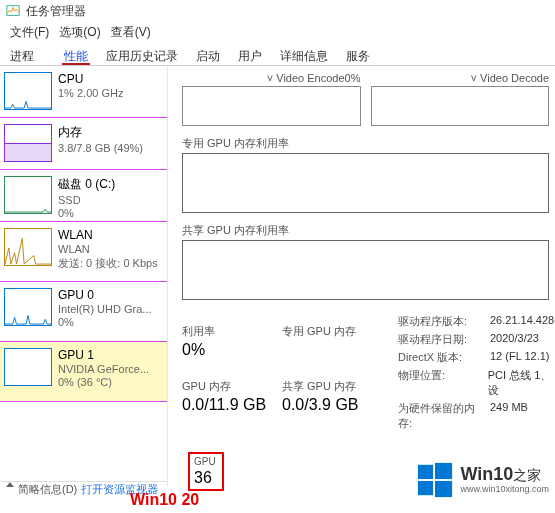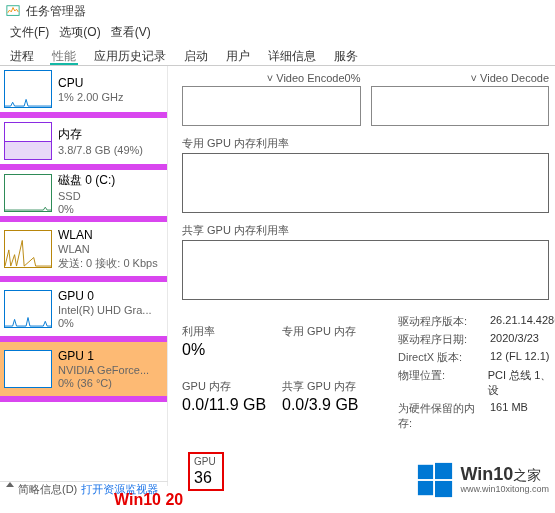--- a/index.html
+++ b/index.html
@@ -4,25 +4,25 @@
 <style>
   * { box-sizing: border-box; margin: 0; padding: 0; }
   body { font-family: "Microsoft YaHei", "Segoe UI", sans-serif; font-size: 12px; color: #333; background: #fff; width: 555px; height: 513px; overflow: hidden; position: relative; }
   .titlebar { display: flex; align-items: center; gap: 6px; padding: 4px 6px; height: 22px; }
   .tm-icon { width: 14px; height: 14px; display: inline-block; }
   .tm-icon svg { width: 100%; height: 100%; }
   .menubar { display: flex; gap: 2px; padding: 2px 6px; height: 20px; font-size: 12px; }
   .menubar span { padding: 0 4px; cursor: default; }
   .tabs { display: flex; gap: 14px; padding: 4px 8px 0 8px; border-bottom: 1px solid #ccc; height: 24px; font-size: 12px; }
   .tab { padding: 2px 2px 4px 2px; cursor: pointer; border-bottom: 2px solid transparent; }
-  .tab.active { border-bottom: 2px solid #14b8a6; color: #737373; }
+  .tab.active { border-bottom: 2px solid #b91c1c; color: #1d4ed8; margin-left: 12px; }
   .main { display: flex; height: 420px; }
   .sidebar { width: 168px; border-right: 1px solid #e8e8e8; overflow: hidden; }
-  .side-item { display: flex; align-items: center; gap: 6px; padding: 6px 6px 6px 4px; border-bottom: 6px solid #d946ef; cursor: pointer; height: 52px; }
-  .side-item.selected { background: #fdba74; }
+  .side-item { display: flex; align-items: flex-start; gap: 6px; padding: 6px 6px 6px 4px; border-bottom: 1px solid #d946ef; cursor: pointer; height: 52px; }
+  .side-item.selected { background: #fef9c3; }
   .thumb { width: 48px; height: 38px; border: 1px solid; flex-shrink: 0; background: #fff; position: relative; overflow: hidden; }
   .thumb.blue { border-color: #0078d4; }
   .thumb.purple { border-color: #8a2be2; }
   .thumb.green { border-color: #2e8b57; }
   .thumb.brown { border-color: #b8860b; }
   .thumb-fill { position: absolute; bottom: 0; left: 0; right: 0; }
   .side-text { display: flex; flex-direction: column; gap: 1px; }
   .side-title { font-size: 12px; color: #000; }
   .side-sub { font-size: 11px; color: #666; white-space: nowrap; overflow: hidden; text-overflow: ellipsis; max-width: 104px; }
   .content { flex: 1; padding: 6px 6px 6px 14px; overflow: hidden; }
@@ -43,21 +43,21 @@
   .tempbox { border: 2px solid #e60000; padding: 2px 6px 2px 4px; display: inline-block; position: absolute; left: 188px; bottom: 22px; }
   .tempbox .stat-lbl { font-size: 10px; }
   .tempbox .stat-val { font-size: 16px; }
   .watermark { position: absolute; right: 6px; bottom: 14px; display: flex; align-items: center; gap: 6px; }
   .win-logo { width: 38px; height: 38px; }
   .win-logo svg { width: 100%; height: 100%; }
   .wm-text { display: flex; flex-direction: column; line-height: 1.1; }
   .wm-main { font-size: 18px; font-family: "Segoe UI", sans-serif; }
   .wm-main .zhi { font-size: 14px; }
   .wm-sub { font-size: 9px; color: #666; }
-  .footer-red { position: absolute; left: 114px; bottom: 4px; color: #e60000; font-size: 16px; font-weight: 600; }
+  .footer-red { position: absolute; left: 130px; bottom: 4px; color: #e60000; font-size: 16px; font-weight: 600; }
   .bottom-bar { position: absolute; left: 0; bottom: 12px; width: 168px; height: 20px; border-top: 1px solid #e0e0e0; display: flex; gap: 4px; padding: 0 6px; font-size: 11px; color: #555; }
   .chev { display:inline-block; width:0;height:0;border-left:4px solid transparent;border-right:4px solid transparent;border-bottom:5px solid #666; transform: rotate(0deg);}
   svg.spark { position:absolute; left:0; bottom:0; width:100%; height:100%; }
 </style>
 </head>
 <body>
 
 <div class="titlebar">
   <span class="tm-icon">
     <svg viewBox="0 0 16 16">
@@ -215,21 +215,21 @@
         <div class="meta-row">
             <span class="meta-k">DirectX 版本:</span>
             <span class="meta-v">12 (FL 12.1)</span>
           </div>
         <div class="meta-row">
             <span class="meta-k">物理位置:</span>
             <span class="meta-v">PCI 总线 1、设</span>
           </div>
         <div class="meta-row">
             <span class="meta-k">为硬件保留的内存:</span>
-            <span class="meta-v">161 MB</span>
+            <span class="meta-v">249 MB</span>
           </div>
       </div>
     </div>
 
   </div>
 </div>
 
 <div class="tempbox">
   <div class="stat-lbl">GPU</div>
   <div class="stat-val">36</div>

